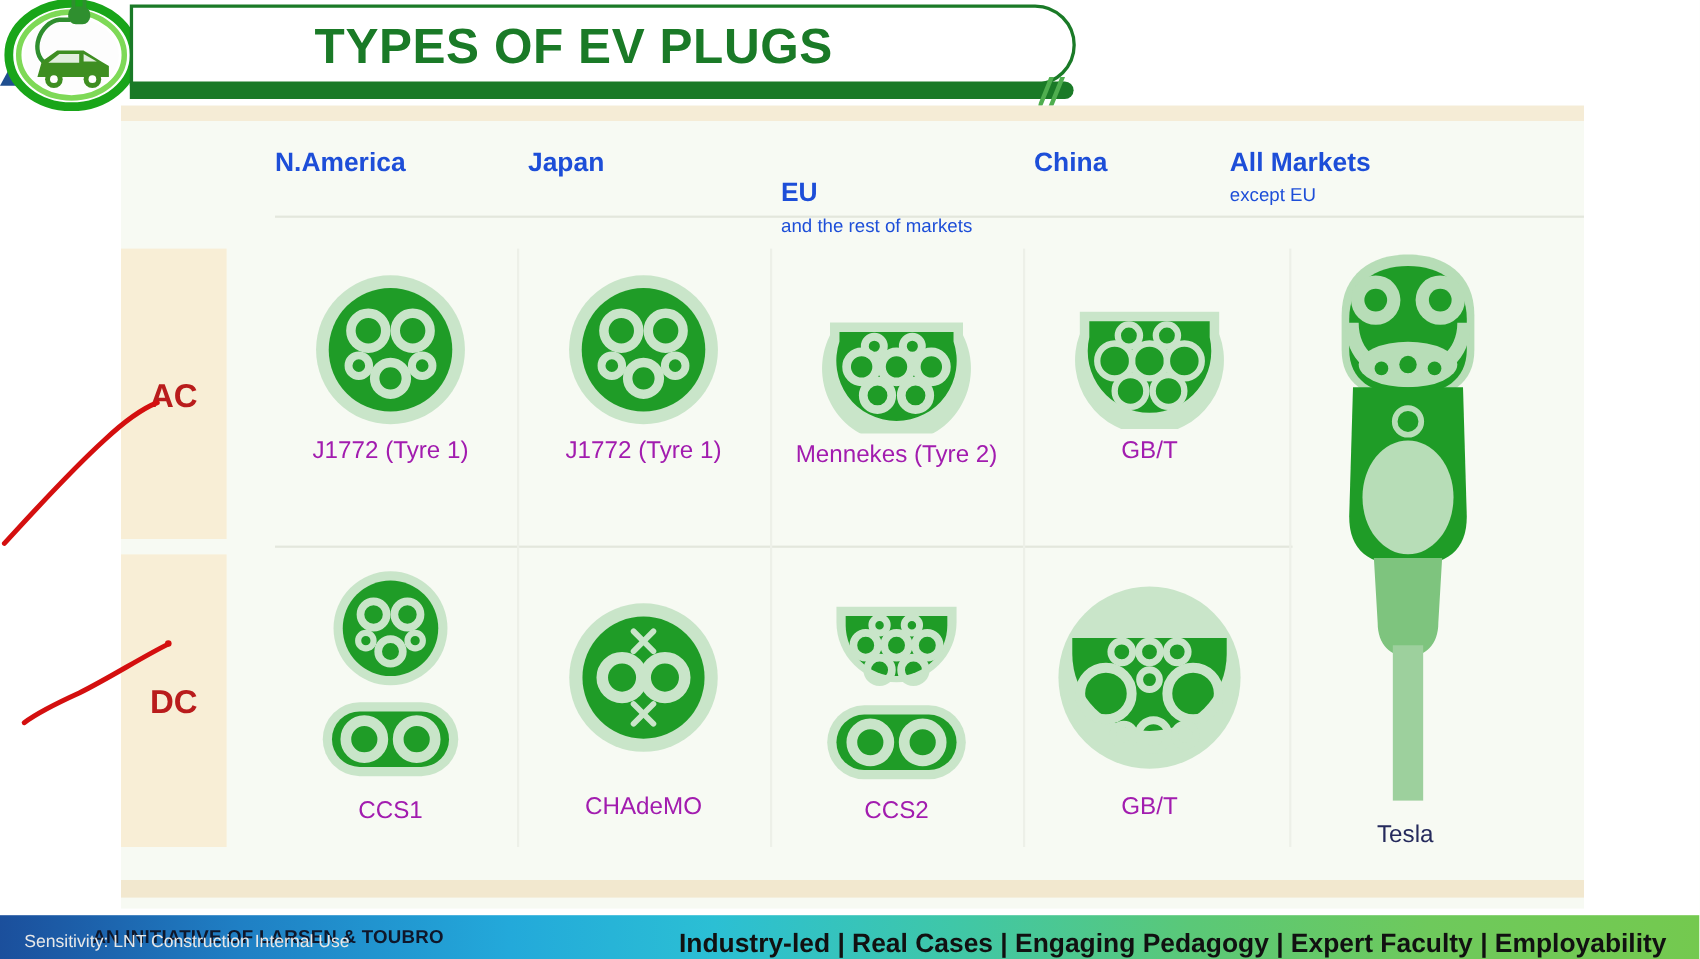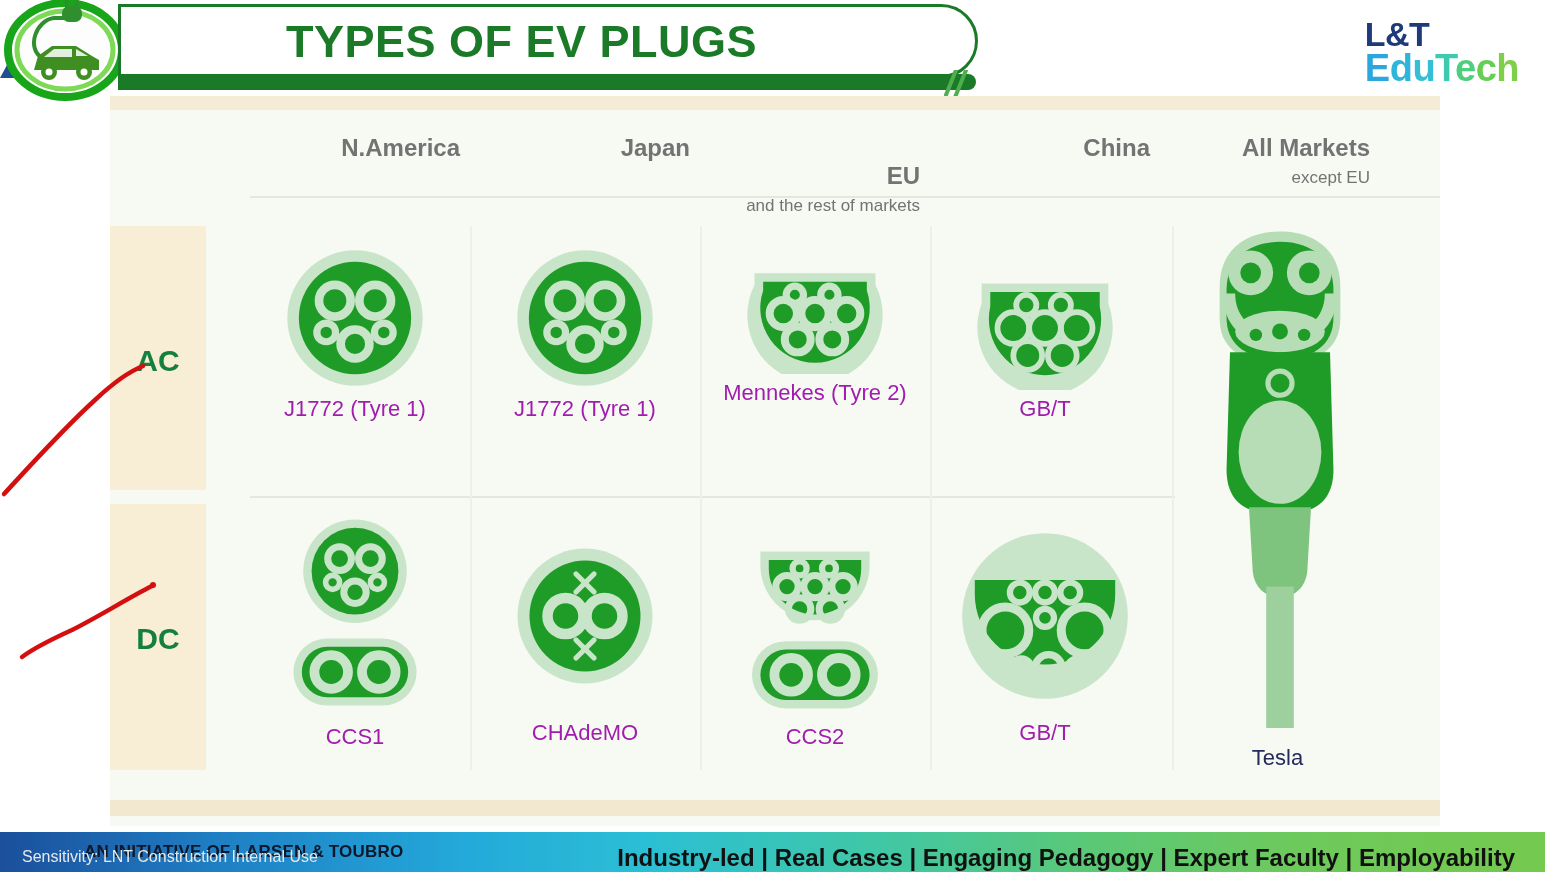--- a/index.html
+++ b/index.html
@@ -85,33 +85,33 @@
   .mid-rule {
     position:absolute; left:250px; top:496px; width:925px; height:2px;
     background:#e3e7dc;
   }
 
   
   .vsep { position:absolute; width:2px; background:#edf0e8; }
 
   
   .col-head {
-    position:absolute; top:134px; text-align:right;
-    color:#737373;
+    position:absolute; top:134px; text-align:left;
+    color:#1d4ed8;
   }
   .col-head .ch-main { font-size:24px; font-weight:bold; white-space:nowrap; }
   .col-head .ch-sub  { font-size:17px; font-weight:normal; margin-top:6px; white-space:nowrap; }
 
   
   .side-band { position:absolute; left:110px; width:96px; background:#f8eed6; }
   .side-band.ac { top:226px; height:264px; }
   .side-band.dc { top:504px; height:266px; }
   .side-label {
     position:absolute; left:110px; width:96px; text-align:center;
-    font-size:30px; font-weight:bold; color:#15803d;
+    font-size:30px; font-weight:bold; color:#b91c1c;
   }
   .side-label.ac { top:344px; }
   .side-label.dc { top:622px; }
 
   
   .cell { position:absolute; text-align:center; }
   .cell .plug-wrap {
     position:relative; width:100%; display:flex; align-items:center;
     justify-content:center;
   }
@@ -174,24 +174,20 @@
 
     <div class="title-pill"></div>
     <div class="title-underbar"></div>
     <div class="title-tick">
         <i></i>
         <i></i>
       </div>
 
     <div class="slide-title">TYPES OF EV PLUGS</div>
 
-    <div class="lt-logo">
-      <div class="lt">L&amp;T</div>
-      <div class="edutech"><span class="e1">E</span><span class="e2">d</span><span class="e3">u</span><span class="e4">T</span><span class="e5">e</span><span class="e6">c</span><span class="e7">h</span></div>
-    </div>
   </div>
 
   <div class="panel"></div>
   <div class="panel-top-strip"></div>
   <div class="panel-bottom-strip"></div>
 
   <div class="head-rule"></div>
   <div class="mid-rule"></div>
 
   <div class="vsep" style="left:470px; top:226px; height:544px;"></div>
@@ -208,21 +204,21 @@
     <div class="ch-sub"></div>
   </div>
   <div class="col-head" style="left:710px; width:210px;margin-top:28px;">
     <div class="ch-main">EU</div>
     <div class="ch-sub">and the rest of markets</div>
   </div>
   <div class="col-head" style="left:940px; width:210px;">
     <div class="ch-main">China</div>
     <div class="ch-sub"></div>
   </div>
-  <div class="col-head" style="left:1165px; width:205px;">
+  <div class="col-head" style="left:1118px; width:205px;">
     <div class="ch-main">All Markets</div>
     <div class="ch-sub">except EU</div>
   </div>
 
   <div class="side-band ac"></div>
   <div class="side-band dc"></div>
   <div class="side-label ac">AC</div>
   <div class="side-label dc">DC</div>
 
   <div class="cell" style="left:250px; top:246px; width:210px;">
@@ -248,21 +244,21 @@
         <circle cx="36" cy="38" r="11" fill="none" stroke="#c9e5c9" stroke-width="6"></circle>
         <circle cx="64" cy="38" r="11" fill="none" stroke="#c9e5c9" stroke-width="6"></circle>
         <circle cx="30" cy="60" r="6.5" fill="none" stroke="#c9e5c9" stroke-width="5"></circle>
         <circle cx="70" cy="60" r="6.5" fill="none" stroke="#c9e5c9" stroke-width="5"></circle>
         <circle cx="50" cy="68" r="10" fill="none" stroke="#c9e5c9" stroke-width="6"></circle>
       </svg>
     </div>
     <div class="plug-label">J1772 (Tyre 1)</div>
   </div>
 
-  <div class="cell" style="left:710px; top:230px; width:210px;">
+  <div class="cell" style="left:710px; top:250px; width:210px;">
     <div class="plug-wrap">
       <svg width="144" height="144" viewBox="0 0 100 100">
         <path d="M8 38 A47 47 0 1 0 92 38 L92 30 L8 30 Z" fill="#c9e5c9"></path>
         <path d="M14 42 A38 38 0 1 0 86 42 L86 36 L14 36 Z" fill="#1f9c27"></path>
         <circle cx="36" cy="45" r="6" fill="none" stroke="#c9e5c9" stroke-width="5"></circle>
         <circle cx="60" cy="45" r="6" fill="none" stroke="#c9e5c9" stroke-width="5"></circle>
         <circle cx="28" cy="58" r="9.5" fill="none" stroke="#c9e5c9" stroke-width="5.5"></circle>
         <circle cx="50" cy="58" r="9.5" fill="none" stroke="#c9e5c9" stroke-width="5.5"></circle>
         <circle cx="72" cy="58" r="9.5" fill="none" stroke="#c9e5c9" stroke-width="5.5"></circle>
         <circle cx="38" cy="76" r="9" fill="none" stroke="#c9e5c9" stroke-width="5.5"></circle>

